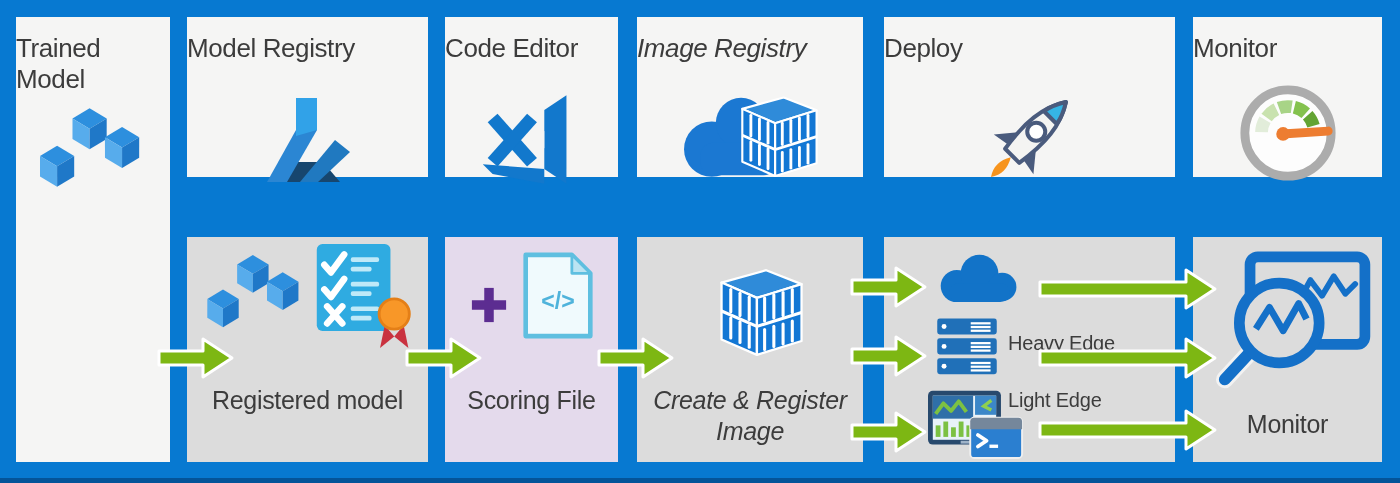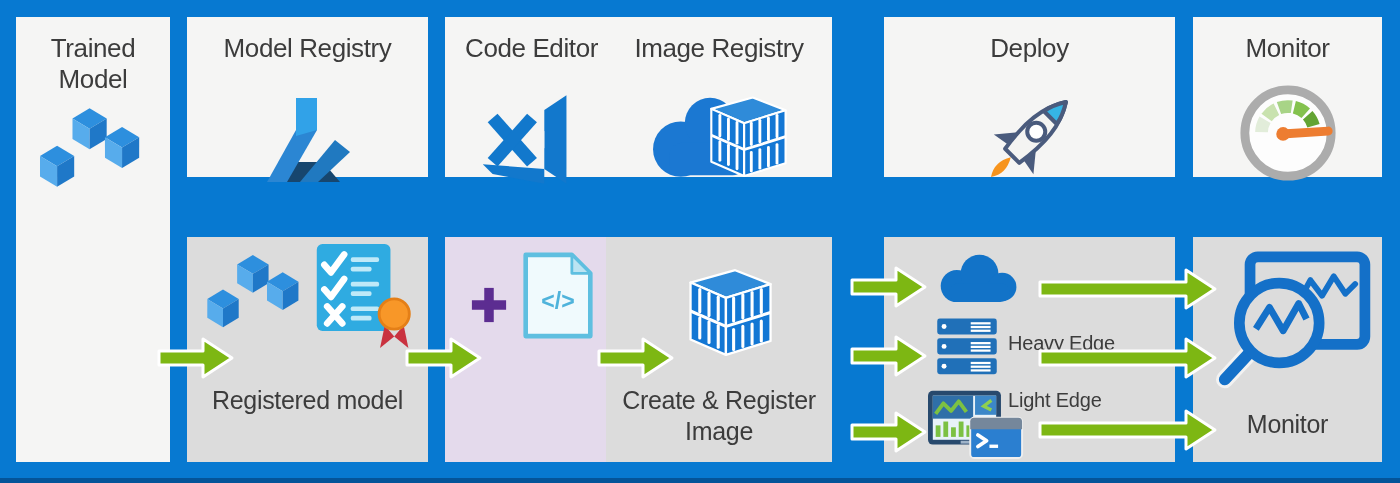--- a/index.html
+++ b/index.html
@@ -17,21 +17,21 @@
     background:var(--background_blue);
     font-family:"Liberation Sans","DejaVu Sans",sans-serif;
     color:var(--text_dark);
   }
   .col{position:absolute;top:17px;height:445px;}
   .panel-top{position:absolute;left:0;top:0;width:100%;height:160px;background:var(--panel_white);}
   .panel-top.full{height:445px;}
   .panel-bottom{position:absolute;left:0;top:220px;width:100%;height:225px;background:var(--panel_gray);}
   .panel-bottom.lavender{background:var(--panel_lavender);}
   .col-title{
-    position:relative;padding-top:16px;text-align:center;
+    position:relative;padding-top:16px;text-align:left;
     font-size:26px;line-height:31px;letter-spacing:-0.4px;color:var(--text_dark);
   }
   .icon-wrap{position:relative;display:flex;justify-content:center;}
   .stage-icons{position:absolute;left:0;top:10px;width:100%;display:flex;justify-content:center;align-items:center;}
   .stage-label{
     position:absolute;left:0;top:148px;width:100%;text-align:center;
     font-size:25px;line-height:31px;letter-spacing:-0.3px;color:var(--text_dark);
   }
   .stage-label.single{top:172px;}
   .arrow{position:absolute;z-index:6;}
@@ -168,24 +168,25 @@
         <svg width="38" height="38" viewBox="0 0 40 40" style="margin-right:14px;margin-top:18px;">
           <rect x="15" y="2" width="10" height="36" fill="#5C2D91"></rect>
           <rect x="2" y="15" width="36" height="10" fill="#5C2D91"></rect>
         </svg>
         <svg width="72" height="89" viewBox="0 0 78 96">
           <path d="M4,4 H54 L74,24 V92 H4 Z" fill="#F0FAFD" stroke="#5FBFE0" stroke-width="5" stroke-linejoin="round"></path>
           <polygon points="54,4 74,24 54,24" fill="#BCE4F2" stroke="#5FBFE0" stroke-width="3" stroke-linejoin="round"></polygon>
           <text x="39" y="63" text-anchor="middle" font-size="25" font-weight="bold" fill="#4FB3DB">&lt;/&gt;</text>
         </svg>
       </div>
-    </div>
-  </div>
-
-  <div class="col" style="left:606px;width:226px;">
+      <div class="stage-label">Scoring File</div>
+    </div>
+  </div>
+
+  <div class="col" style="left:637px;width:226px;font-style:italic;">
     <div class="panel-top">
       <div class="col-title">Image Registry</div>
       <div class="icon-wrap" style="margin-top:20px;">
         <svg width="164" height="114" viewBox="0 0 190 140">
           <g fill="#1B78D2">
             <circle cx="48" cy="80" r="34"></circle>
               <circle cx="84" cy="48" r="31"></circle>
               <circle cx="118" cy="70" r="24"></circle>
             <rect x="34" y="72" width="94" height="40" rx="16"></rect>
           </g>

